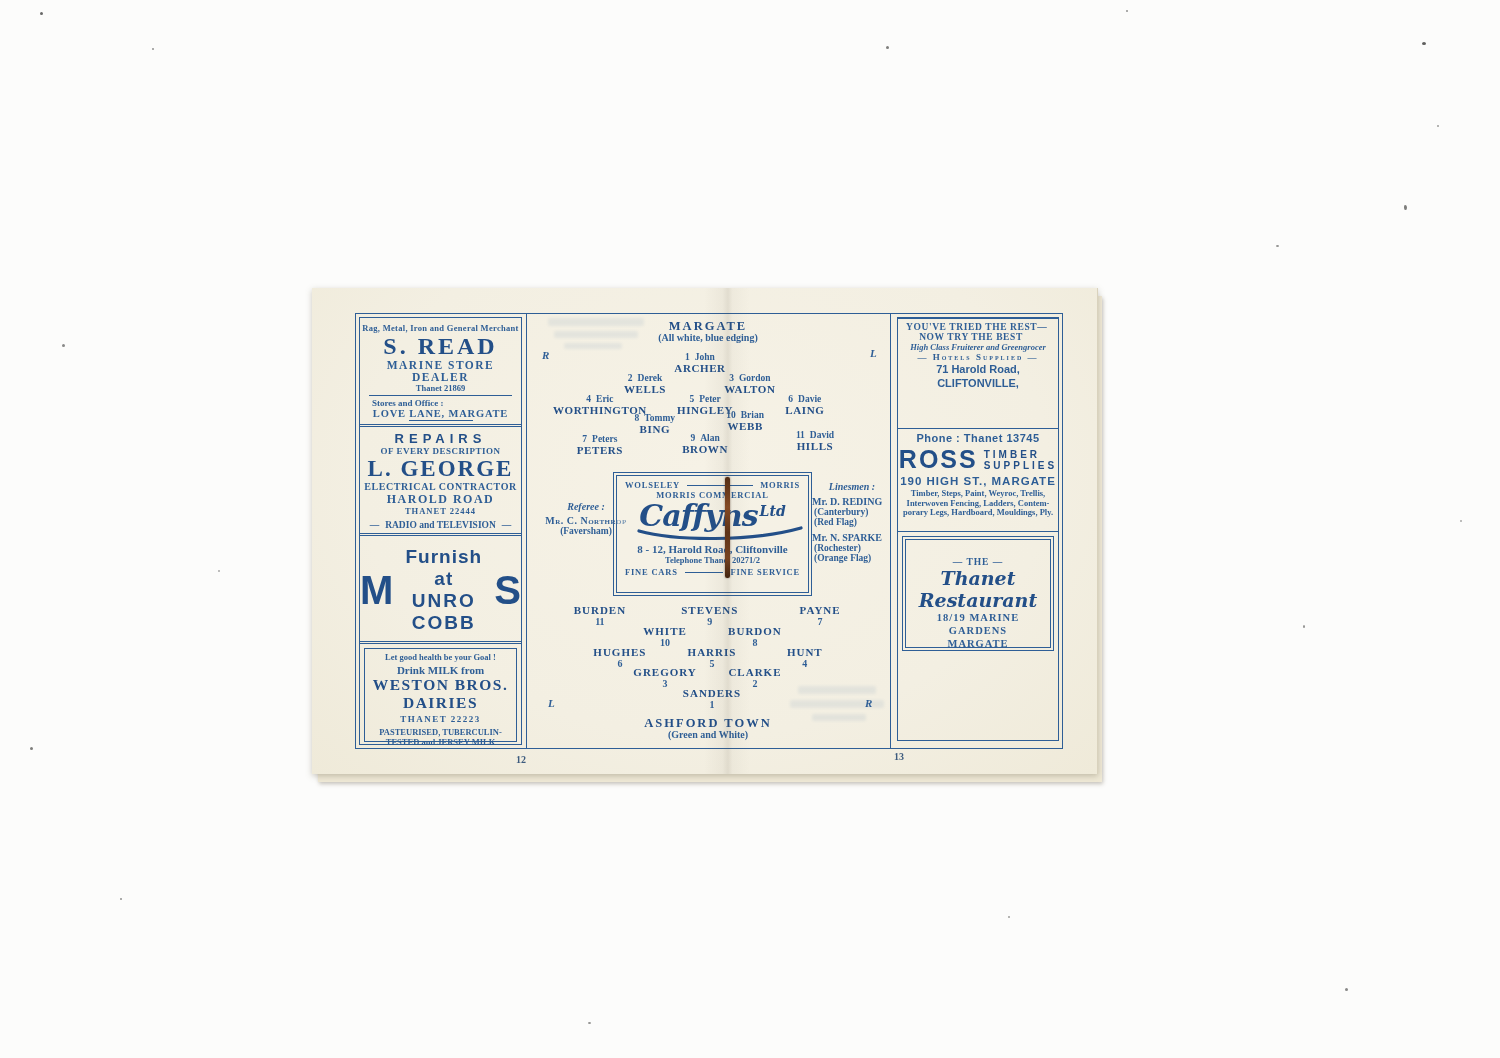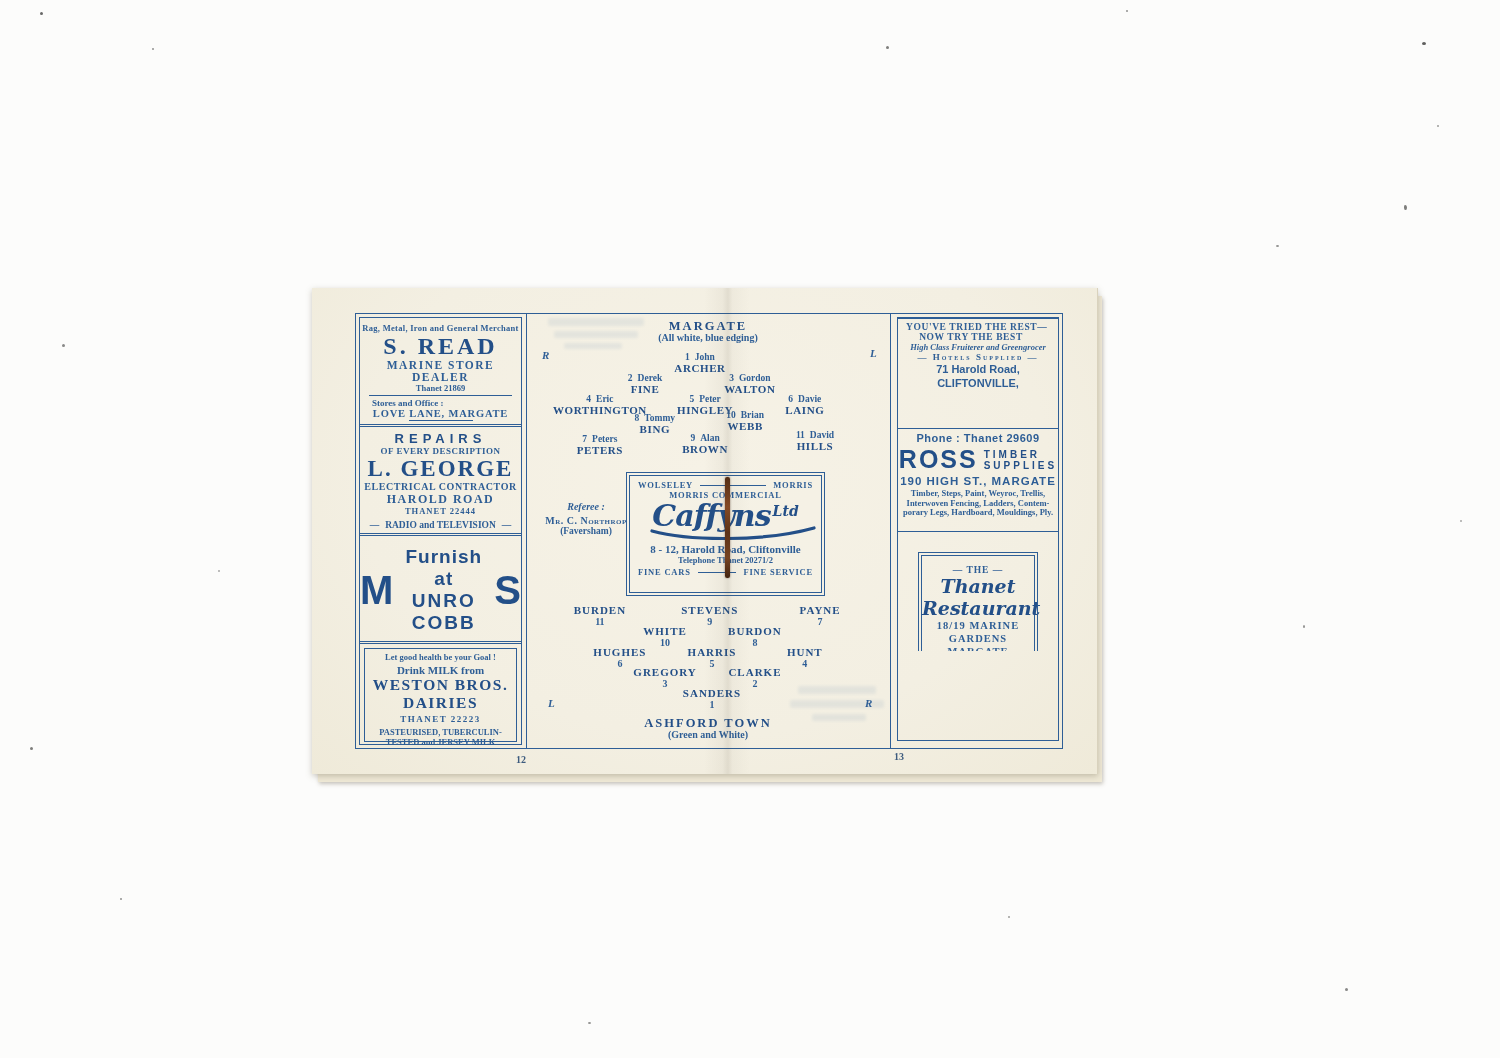--- a/index.html
+++ b/index.html
@@ -112,21 +112,21 @@
   .ross-phone{font:bold 11px "Liberation Sans",sans-serif;letter-spacing:.5px;}
   .ross-row{display:flex;justify-content:center;align-items:center;gap:6px;line-height:1;margin:1px 0;}
   .ross-name{font:bold 25px "Liberation Sans",sans-serif;letter-spacing:2px;color:var(--ink-deep);}
   .ross-stack{display:flex;flex-direction:column;align-items:flex-start;}
   .ross-stack span{font:bold 10px "Liberation Sans",sans-serif;letter-spacing:3px;line-height:11px;color:var(--ink-deep);}
   .ross-addr{font:bold 11.5px "Liberation Sans",sans-serif;letter-spacing:1px;margin-bottom:2px;}
   .ross-line{font:bold 8.5px "Liberation Serif",serif;line-height:9.5px;}
   .ross-cut{font:bold 9.5px "Liberation Serif",serif;letter-spacing:1px;margin-top:14px;}
 
   .sec-thanet{height:120px;padding:5px;}
-  .thanet-box{border:1px solid var(--ink);outline:1px solid var(--ink);outline-offset:2px;height:100%;padding-top:9px;margin:18px;}
+  .thanet-box{border:1px solid var(--ink);outline:1px solid var(--ink);outline-offset:2px;height:100%;padding-top:17px;margin:2px;}
   .th-the{font:bold 9.5px "Liberation Serif",serif;letter-spacing:1px;}
   .th-name{font:bold italic 19px "DejaVu Serif",serif;color:var(--ink-deep);line-height:22px;}
   .th-addr{font:bold 10.5px "Liberation Serif",serif;letter-spacing:1px;line-height:13px;}
   .th-for{font:bold 9px "Liberation Serif",serif;}
   .th-meals{font:bold 11px "Liberation Sans",sans-serif;letter-spacing:.2px;margin-top:2px;transform:scaleX(.92);}
 
   
   .ts-title{position:absolute;left:0;right:0;top:6px;text-align:center;font:bold 12.5px "Liberation Serif",serif;letter-spacing:2px;color:var(--ink-deep);}
   .ts-kit{position:absolute;left:0;right:0;top:19px;text-align:center;font:bold 10px "Liberation Serif",serif;}
   .wing{position:absolute;font:bold italic 11px "Liberation Serif",serif;}
@@ -141,21 +141,21 @@
   .ref-label{font:bold italic 10px "Liberation Serif",serif;}
   .ref-name{font:bold 10px "Liberation Serif",serif;font-variant:small-caps;letter-spacing:.5px;margin-top:3px;}
   .ref-town{font:bold 9.5px "Liberation Serif",serif;}
 
   .lines-block{position:absolute;left:286px;top:168px;width:80px;line-height:11px;}
   .lin-label{font:bold italic 10px "Liberation Serif",serif;text-align:center;margin-bottom:4px;}
   .lin-name{font:bold 10px "Liberation Serif",serif;}
   .lin-sub{font:bold 9.5px "Liberation Serif",serif;padding-left:2px;}
   .lin-gap{height:5px;}
 
-  .caffyns{position:absolute;left:103px;top:162px;width:193px;height:118px;border:1px solid var(--ink);outline:1px solid var(--ink);outline-offset:2px;background:rgba(246,242,230,.4);padding:4px 8px 0;text-align:center;}
+  .caffyns{position:absolute;left:90px;top:162px;width:193px;height:118px;border:1px solid var(--ink);outline:1px solid var(--ink);outline-offset:2px;background:rgba(246,242,230,.4);padding:4px 8px 0;text-align:center;}
   .caf-row{display:flex;justify-content:space-between;align-items:center;font:bold 8.5px "Liberation Serif",serif;letter-spacing:.8px;}
   .caf-row .mid{flex:1;border-top:1px solid var(--ink);margin:0 7px;}
   .caf-cc{font:bold 8.5px "Liberation Serif",serif;letter-spacing:.8px;}
   .caf-logo{position:relative;height:44px;margin-top:-2px;}
   .caf-script{font:bold italic 30px "DejaVu Serif",serif;color:var(--ink-deep);letter-spacing:-1px;}
   .caf-ltd{font:bold italic 14px "DejaVu Serif",serif;color:var(--ink-deep);vertical-align:10px;margin-left:2px;}
   .caf-swoosh{position:absolute;left:8px;bottom:0;}
   .caf-addr{font:bold 11px "Liberation Serif",serif;margin-top:1px;}
   .caf-phone{font:bold 8.5px "Liberation Serif",serif;}
 
@@ -260,21 +260,21 @@
       <div class="ts-kit">(All white, blue edging)</div>
       <div class="wing" style="left:16px;top:36px">R</div>
       <div class="wing" style="left:344px;top:34px">L</div>
 
       <div class="player" style="left:47.8%;top:39px">
         <div class="p-top"><span class="n">1</span><span>John</span></div>
         <div class="p-bot">ARCHER</div>
       </div>
       <div class="player" style="left:32.7%;top:60px">
         <div class="p-top"><span class="n">2</span><span>Derek</span></div>
-        <div class="p-bot">FINE</div>
+        <div class="p-bot">WELLS</div>
       </div>
       <div class="player" style="left:61.5%;top:60px">
         <div class="p-top"><span class="n">3</span><span>Gordon</span></div>
         <div class="p-bot">WALTON</div>
       </div>
       <div class="player" style="left:20.3%;top:81px">
         <div class="p-top"><span class="n">4</span><span>Eric</span></div>
         <div class="p-bot">WORTHINGTON</div>
       </div>
       <div class="player" style="left:49.2%;top:81px">
@@ -305,20 +305,30 @@
         <div class="p-top"><span class="n">11</span><span>David</span></div>
         <div class="p-bot">HILLS</div>
       </div>
 
       <div class="ref-block">
         <div class="ref-label">Referee :</div>
         <div class="ref-name">Mr. C. Northrop</div>
         <div class="ref-town">(Faversham)</div>
       </div>
 
+      <div class="lines-block">
+        <div class="lin-label">Linesmen :</div>
+        <div class="lin-name">Mr. D. REDING</div>
+        <div class="lin-sub">(Canterbury)</div>
+        <div class="lin-sub">(Red Flag)</div>
+        <div class="lin-gap"></div>
+        <div class="lin-name">Mr. N. SPARKE</div>
+        <div class="lin-sub">(Rochester)</div>
+        <div class="lin-sub">(Orange Flag)</div>
+      </div>
 
       <div class="caffyns">
         <div class="caf-row">
           <span>WOLSELEY</span>
           <span class="mid"></span>
           <span>MORRIS</span>
         </div>
         <div class="caf-cc">MORRIS COMMERCIAL</div>
         <div class="caf-logo">
           <span class="caf-script">Caffyns</span><span class="caf-ltd">Ltd</span>
@@ -395,21 +405,21 @@
       <section class="sec sec-wise bt1">
         <div class="wise-tried1">YOU'VE  TRIED  THE  REST—</div>
         <div class="wise-tried2">NOW TRY THE BEST</div>
         <div class="wise-sub">High Class Fruiterer and Greengrocer</div>
         <div class="wise-hotels">— Hotels Supplied —</div>
         <div class="wise-addr">71 Harold Road, CLIFTONVILLE,</div>
 
       </section>
 
       <section class="sec sec-ross bt1">
-        <div class="ross-phone">Phone :  Thanet 29609</div>
+        <div class="ross-phone">Phone :  Thanet 13745</div>
         <div class="ross-row">
           <span class="ross-name">ROSS</span>
           <span class="ross-stack">
             <span>TIMBER</span>
             <span>SUPPLIES</span>
           </span>
         </div>
         <div class="ross-addr">190 HIGH ST., MARGATE</div>
         <div class="ross-line">Timber, Steps, Paint, Weyroc, Trellis,</div>
         <div class="ross-line">Interwoven Fencing, Ladders, Contem-</div>

